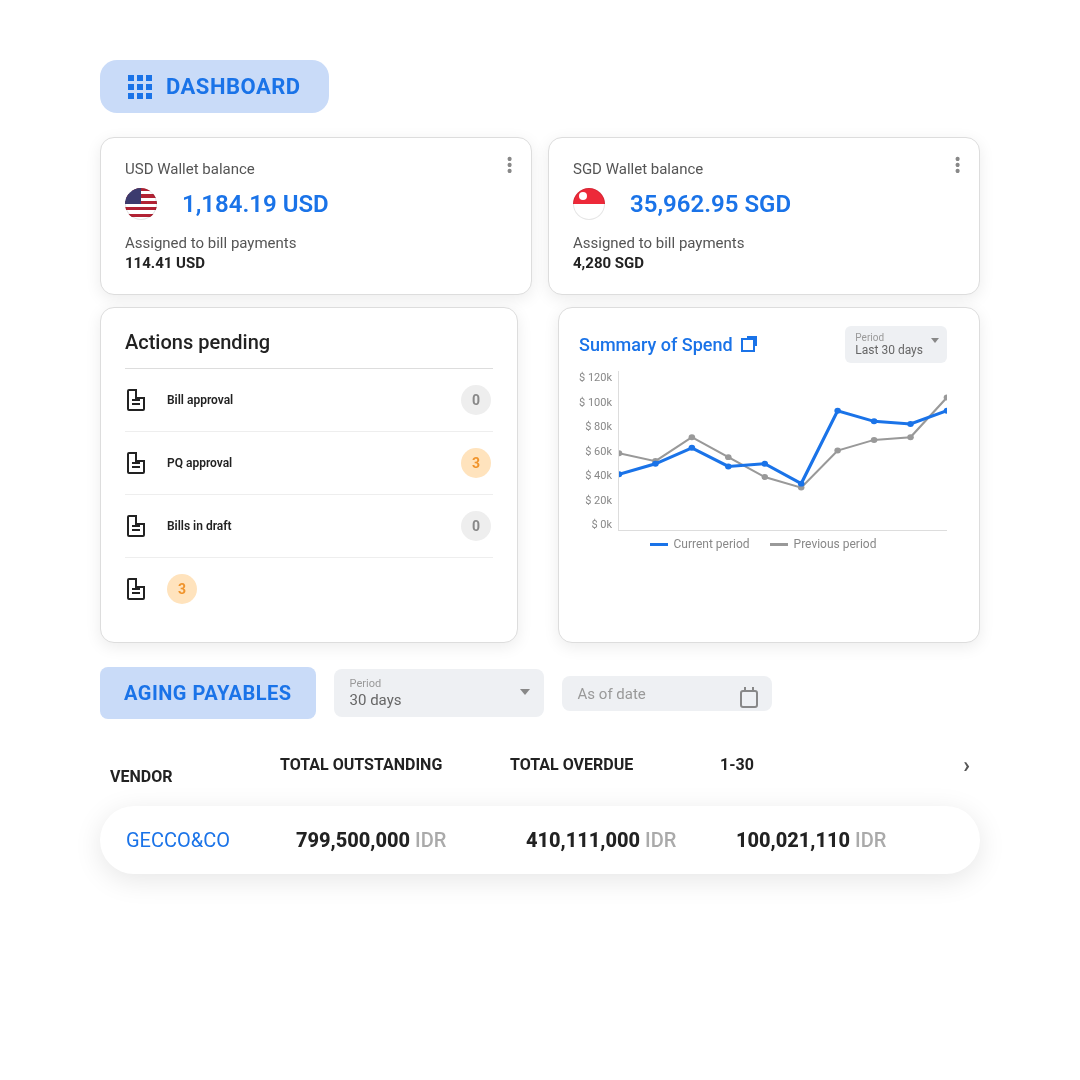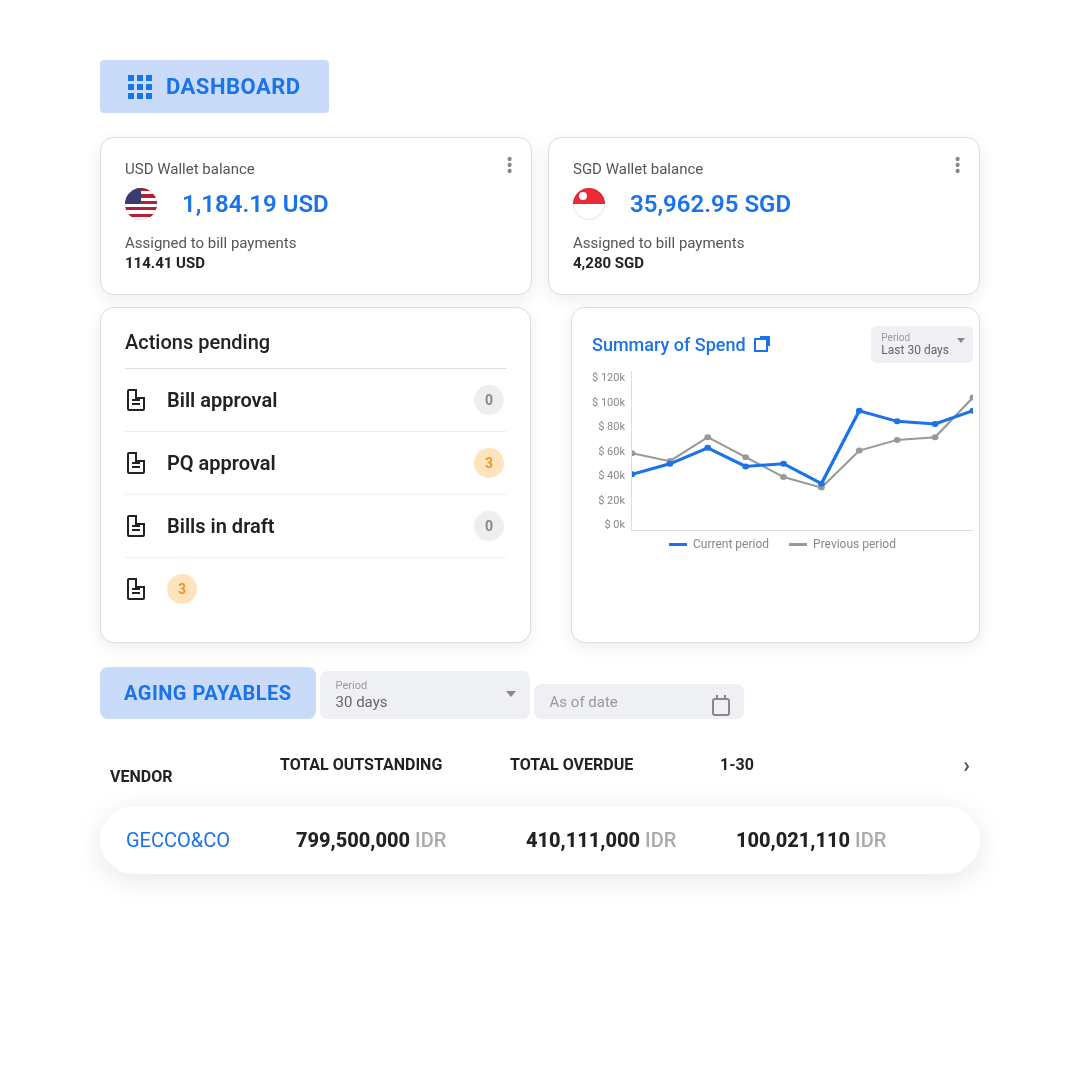--- a/index.html
+++ b/index.html
@@ -9,21 +9,21 @@
   width: 1080px;
   height: 1080px;
   padding: 60px 100px;
   color: #222;
 }
 .dashboard-pill {
   display: inline-flex;
   align-items: center;
   gap: 14px;
   background: #c9dbf8;
-  border-radius: 4px;
+  border-radius: 17px;
   padding: 14px 28px;
   margin-bottom: 24px;
 }
 .grid-icon {
   display: grid;
   grid-template-columns: repeat(3, 6px);
   grid-template-rows: repeat(3, 6px);
   gap: 3px;
 }
 .grid-icon span { background: #1a73e8; width: 6px; height: 6px; }
@@ -54,42 +54,42 @@
 .sub-value { font-weight: 700; font-size: 15px; }
 .more-dots { position: absolute; right: 18px; top: 18px; color: #888; font-size: 20px; line-height: 6px; cursor: pointer; }
 .more-dots span { display:block; }
 
 .actions-card .hdr { font-size: 20px; font-weight: 500; padding-bottom: 14px; border-bottom: 1px solid #ddd; }
 .action-row { display: flex; align-items: center; gap: 22px; padding: 16px 2px; border-bottom: 1px solid #eee; }
 .action-row:last-child { border-bottom: none; }
 .doc-icon { width: 18px; height: 22px; border: 2px solid #222; border-radius: 2px; position: relative; }
 .doc-icon::before { content:""; position:absolute; right:-2px; top:-2px; width:8px; height:8px; background:#fff; border-left:2px solid #222; border-bottom:2px solid #222; }
 .doc-icon::after { content:""; position:absolute; left:3px; top:8px; width:8px; height:2px; background:#222; box-shadow:0 4px 0 #222; }
-.action-label { flex:1; font-size: 20px; font-weight: 600; }
+.action-label { flex:1; font-size: 12px; font-weight: 600; }
 .badge { min-width:30px; height:30px; border-radius:50%; display:flex; align-items:center; justify-content:center; font-weight:700; font-size:14px; }
 .badge-gray { background:#eee; color:#888; }
 .badge-orange { background:#ffe3bd; color:#f0932b; }
 
-.spend-card { padding: 18px 6px 12px 20px; margin-left: 24px; }
+.spend-card { padding: 18px 32px 12px 20px; margin-left: 24px; }
 .spend-head { display:flex; align-items:center; justify-content:space-between; margin-bottom:8px; }
 .spend-title { color:#1a73e8; font-size:18px; font-weight:500; display:flex; align-items:center; gap:8px; }
 .ext-icon { width:14px; height:14px; border:2px solid #1a73e8; position:relative; }
 .ext-icon::after { content:""; position:absolute; width:8px; height:8px; border-top:2px solid #1a73e8; border-right:2px solid #1a73e8; right:-4px; top:-4px; }
 .period-sel { background:#eef0f3; border-radius:6px; padding:6px 24px 6px 10px; font-size:12px; position:relative; color:#666; }
 .period-sel .lab { font-size:10px; color:#999; display:block; }
 .period-sel .caret { position:absolute; right:8px; top:12px; width:0; height:0; border-left:4px solid transparent; border-right:4px solid transparent; border-top:5px solid #888; }
 .chart-wrap { display:flex; gap:6px; }
 .yaxis { display:flex; flex-direction:column; justify-content:space-between; align-items:flex-end; height:160px; font-size:11px; color:#888; }
 .plot { flex:1; height:160px; position:relative; border-left:1px solid #ddd; border-bottom:1px solid #ddd; }
 .plot svg { width:100%; height:100%; }
 .legend { display:flex; gap:20px; justify-content:center; margin-top:6px; font-size:12px; color:#888; }
 .legend .item { display:flex; align-items:center; gap:6px; }
 .legend .swatch { width:18px; height:3px; }
 
-.aging-bar { display:flex; align-items:flex-end; gap:4px; margin:24px 0 18px 0; }
+.aging-bar { display:flex; align-items:center; gap:18px; margin:24px 0 18px 0; }
 .aging-pill { background:#c9dbf8; border-radius:8px; padding:14px 24px; color:#1a73e8; font-weight:700; font-size:20px; letter-spacing:.5px; }
 .sel-box { background:#eef0f3; border-radius:8px; padding:8px 16px; min-width:210px; position:relative; color:#666; }
 .sel-box .small { font-size:11px; color:#999; display:block; }
 .sel-box .val { font-size:15px; }
 .sel-box .caret { position:absolute; right:14px; top:20px; width:0; height:0; border-left:5px solid transparent; border-right:5px solid transparent; border-top:6px solid #888; }
 .cal-icon { position:absolute; right:14px; top:14px; width:18px; height:18px; border:2px solid #888; border-radius:3px; }
 .cal-icon::before { content:""; position:absolute; top:-5px; left:2px; width:2px; height:5px; background:#888; box-shadow:8px 0 #888; }
 
 .table-head { display:flex; font-weight:700; font-size:16px; padding:6px 10px; align-items:center; }
 .col-v { width:170px;margin-top:24px; }

